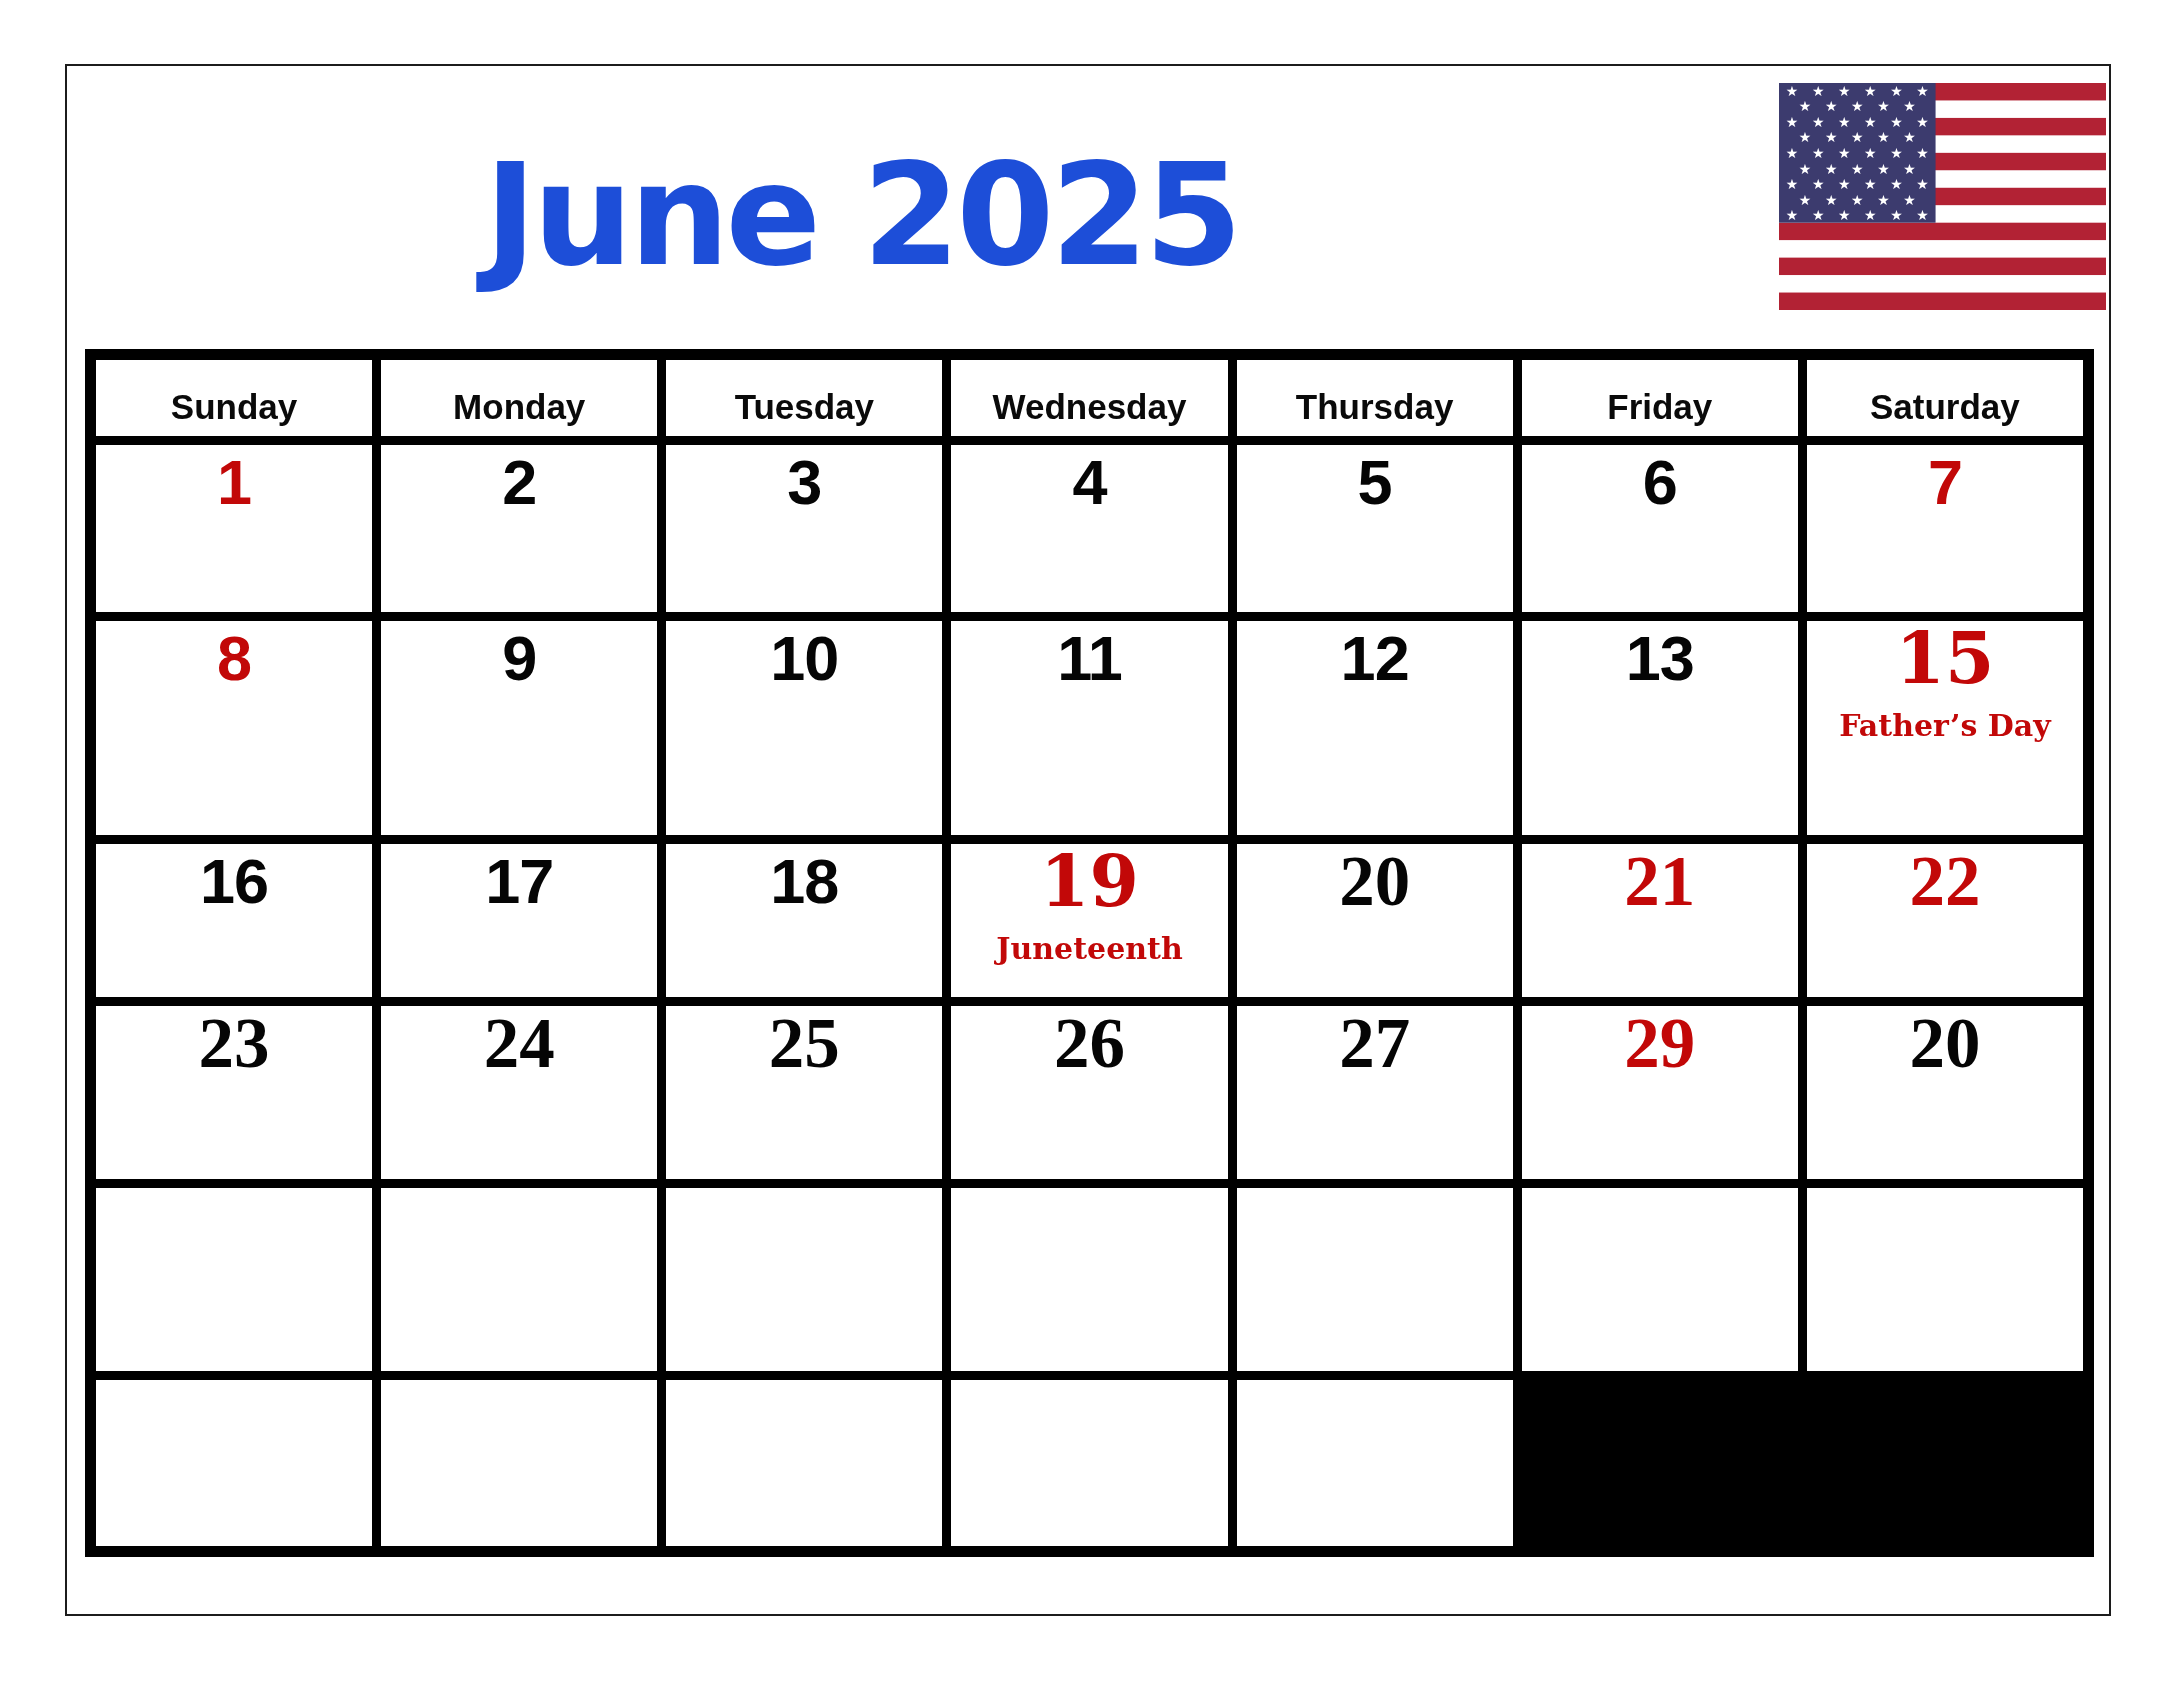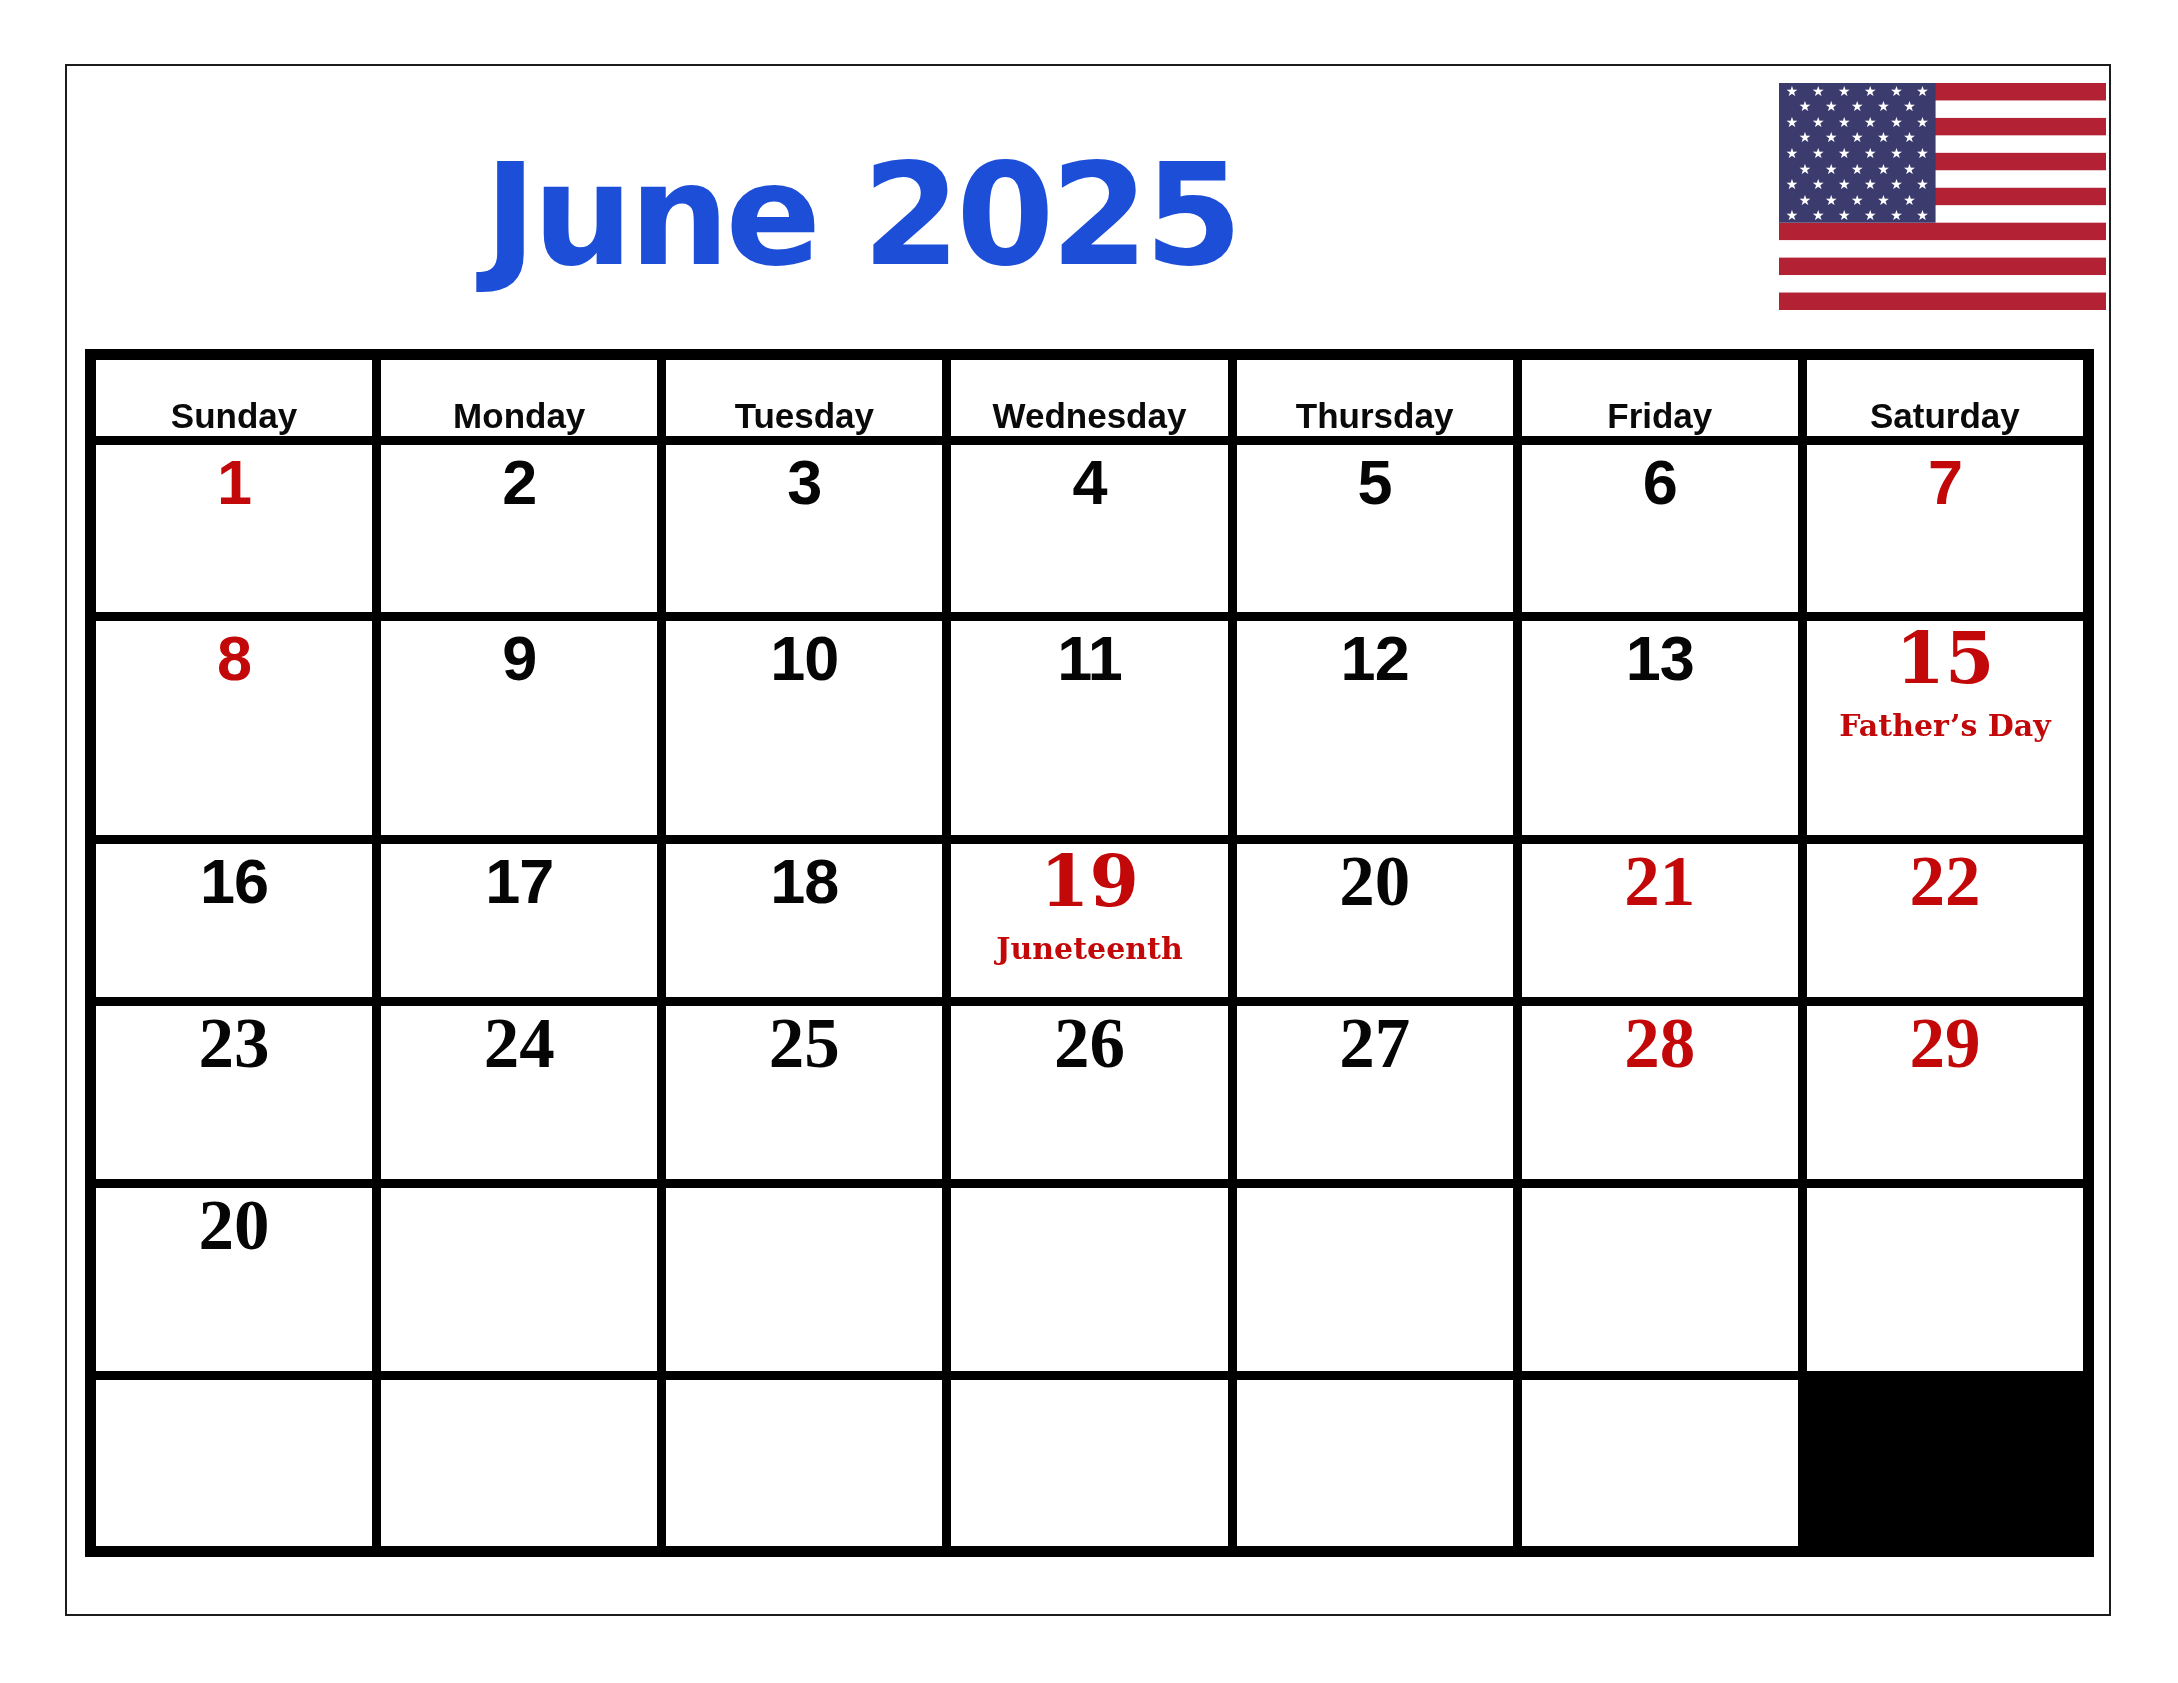--- a/index.html
+++ b/index.html
@@ -10,21 +10,21 @@
   .title{position:absolute;left:426px;top:145px;width:871px;margin:0;
         text-align:center;font-family:"DejaVu Sans",sans-serif;font-weight:800;
         font-size:141px;line-height:1;letter-spacing:-4px;color:#1d4ed8;}
   .flag{position:absolute;left:1779px;top:83px;width:327px;height:227px;}
   .flag svg{display:block;width:100%;height:100%;}
   .calendar{position:absolute;left:85px;top:349px;width:2009px;height:1208px;
         box-sizing:border-box;background:#000;border:11px solid #000;
         display:grid;grid-template-columns:repeat(7,1fr);
         grid-template-rows:76px 167px 214px 153px 173px 183px auto;gap:9px;}
   .hcell{background:#fff;display:flex;align-items:flex-end;justify-content:center;
-        font-weight:700;font-size:35px;color:#0a0a0a;
+        padding-bottom:9px;font-weight:700;font-size:35px;color:#0a0a0a;
         letter-spacing:0px;}
   .dcell{background:#fff;text-align:center;padding-top:4px;}
   .num{line-height:1.05;color:#050505;font-weight:700;}
   .num.sans{font-family:"Liberation Sans",sans-serif;font-size:63px;letter-spacing:-1px;}
   .num.serif{font-family:"Liberation Serif",serif;font-size:71px;line-height:0.95;}
   .num.slab{font-family:"DejaVu Serif",serif;font-size:71px;line-height:0.95;}
   .num.red{color:var(--accent-red,#C20808);}
   .holiday{font-family:"DejaVu Serif",serif;font-weight:700;font-size:30px;
         color:var(--accent-red,#C20808);margin-top:19px;line-height:1;}
 </style>
@@ -184,23 +184,20 @@
       <div class="dcell">
         <div class="num serif">25</div>
       </div>
       <div class="dcell">
         <div class="num serif">26</div>
       </div>
       <div class="dcell">
         <div class="num serif">27</div>
       </div>
       <div class="dcell">
-        <div class="num serif red">28</div>
-      </div>
-      <div class="dcell">
         <div class="num serif red">29</div>
       </div>
       <div class="dcell">
         <div class="num serif">20</div>
       </div>
       <div class="dcell"></div>
       <div class="dcell"></div>
       <div class="dcell"></div>
       <div class="dcell"></div>
       <div class="dcell"></div>

